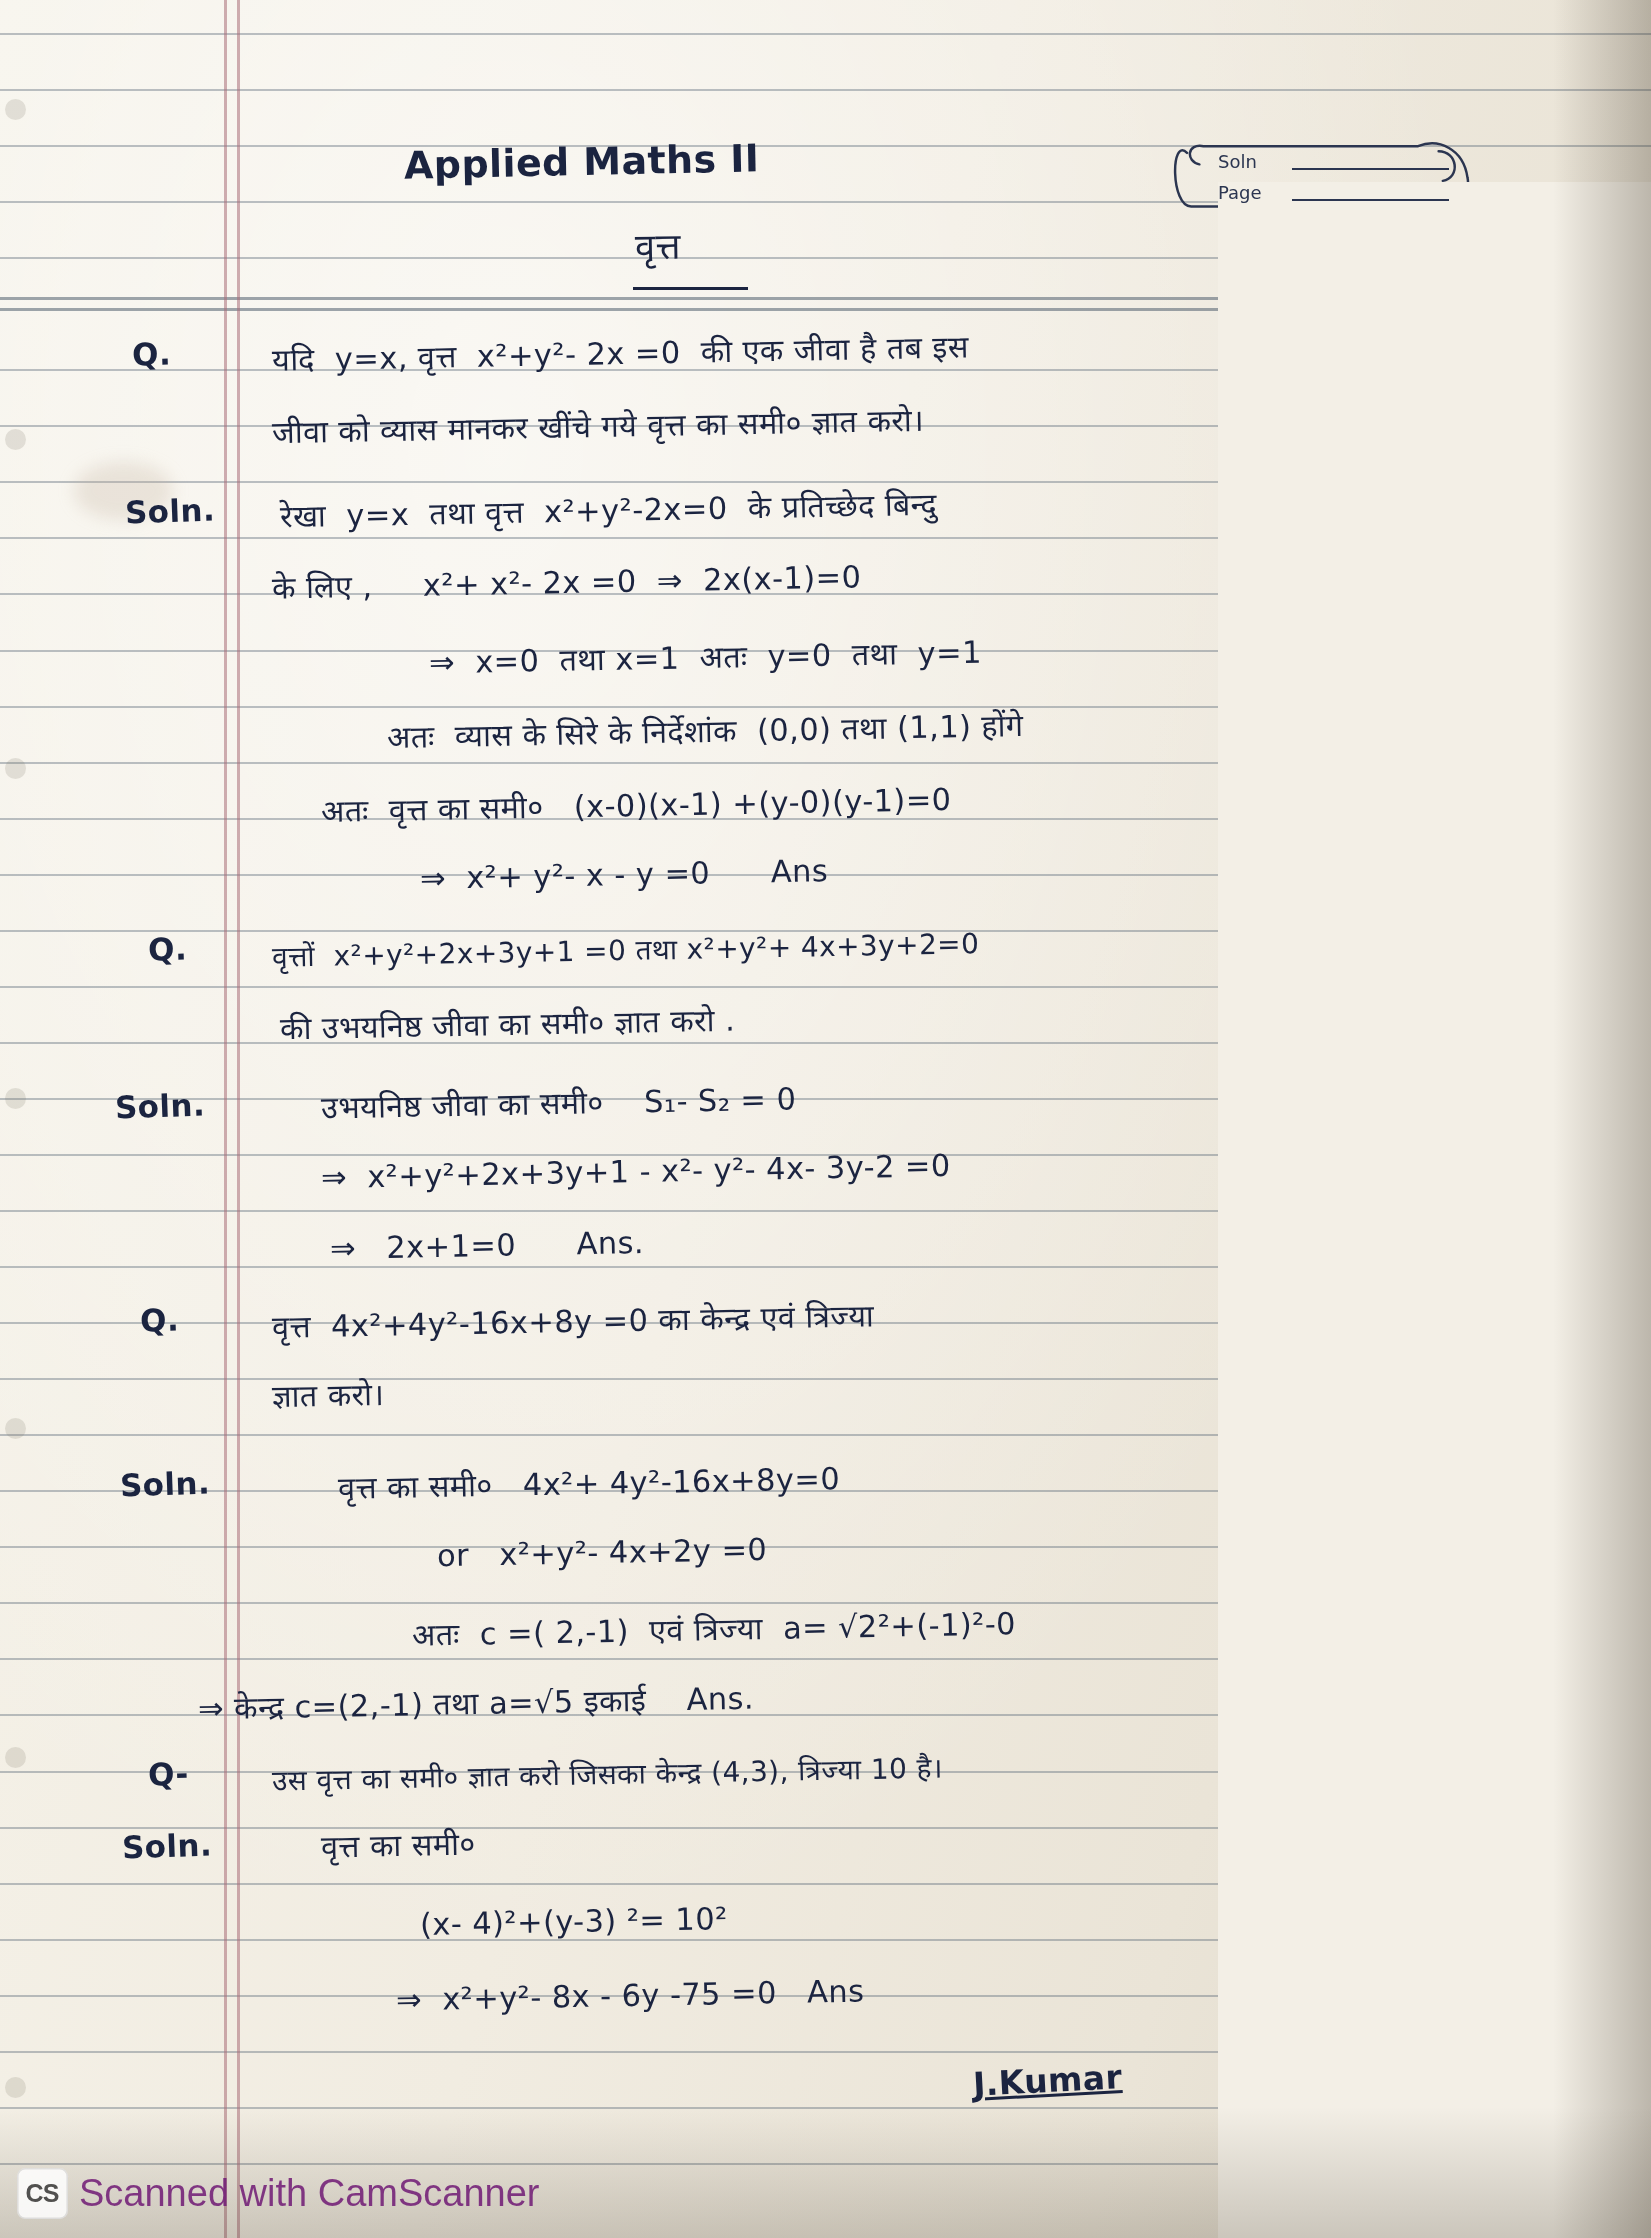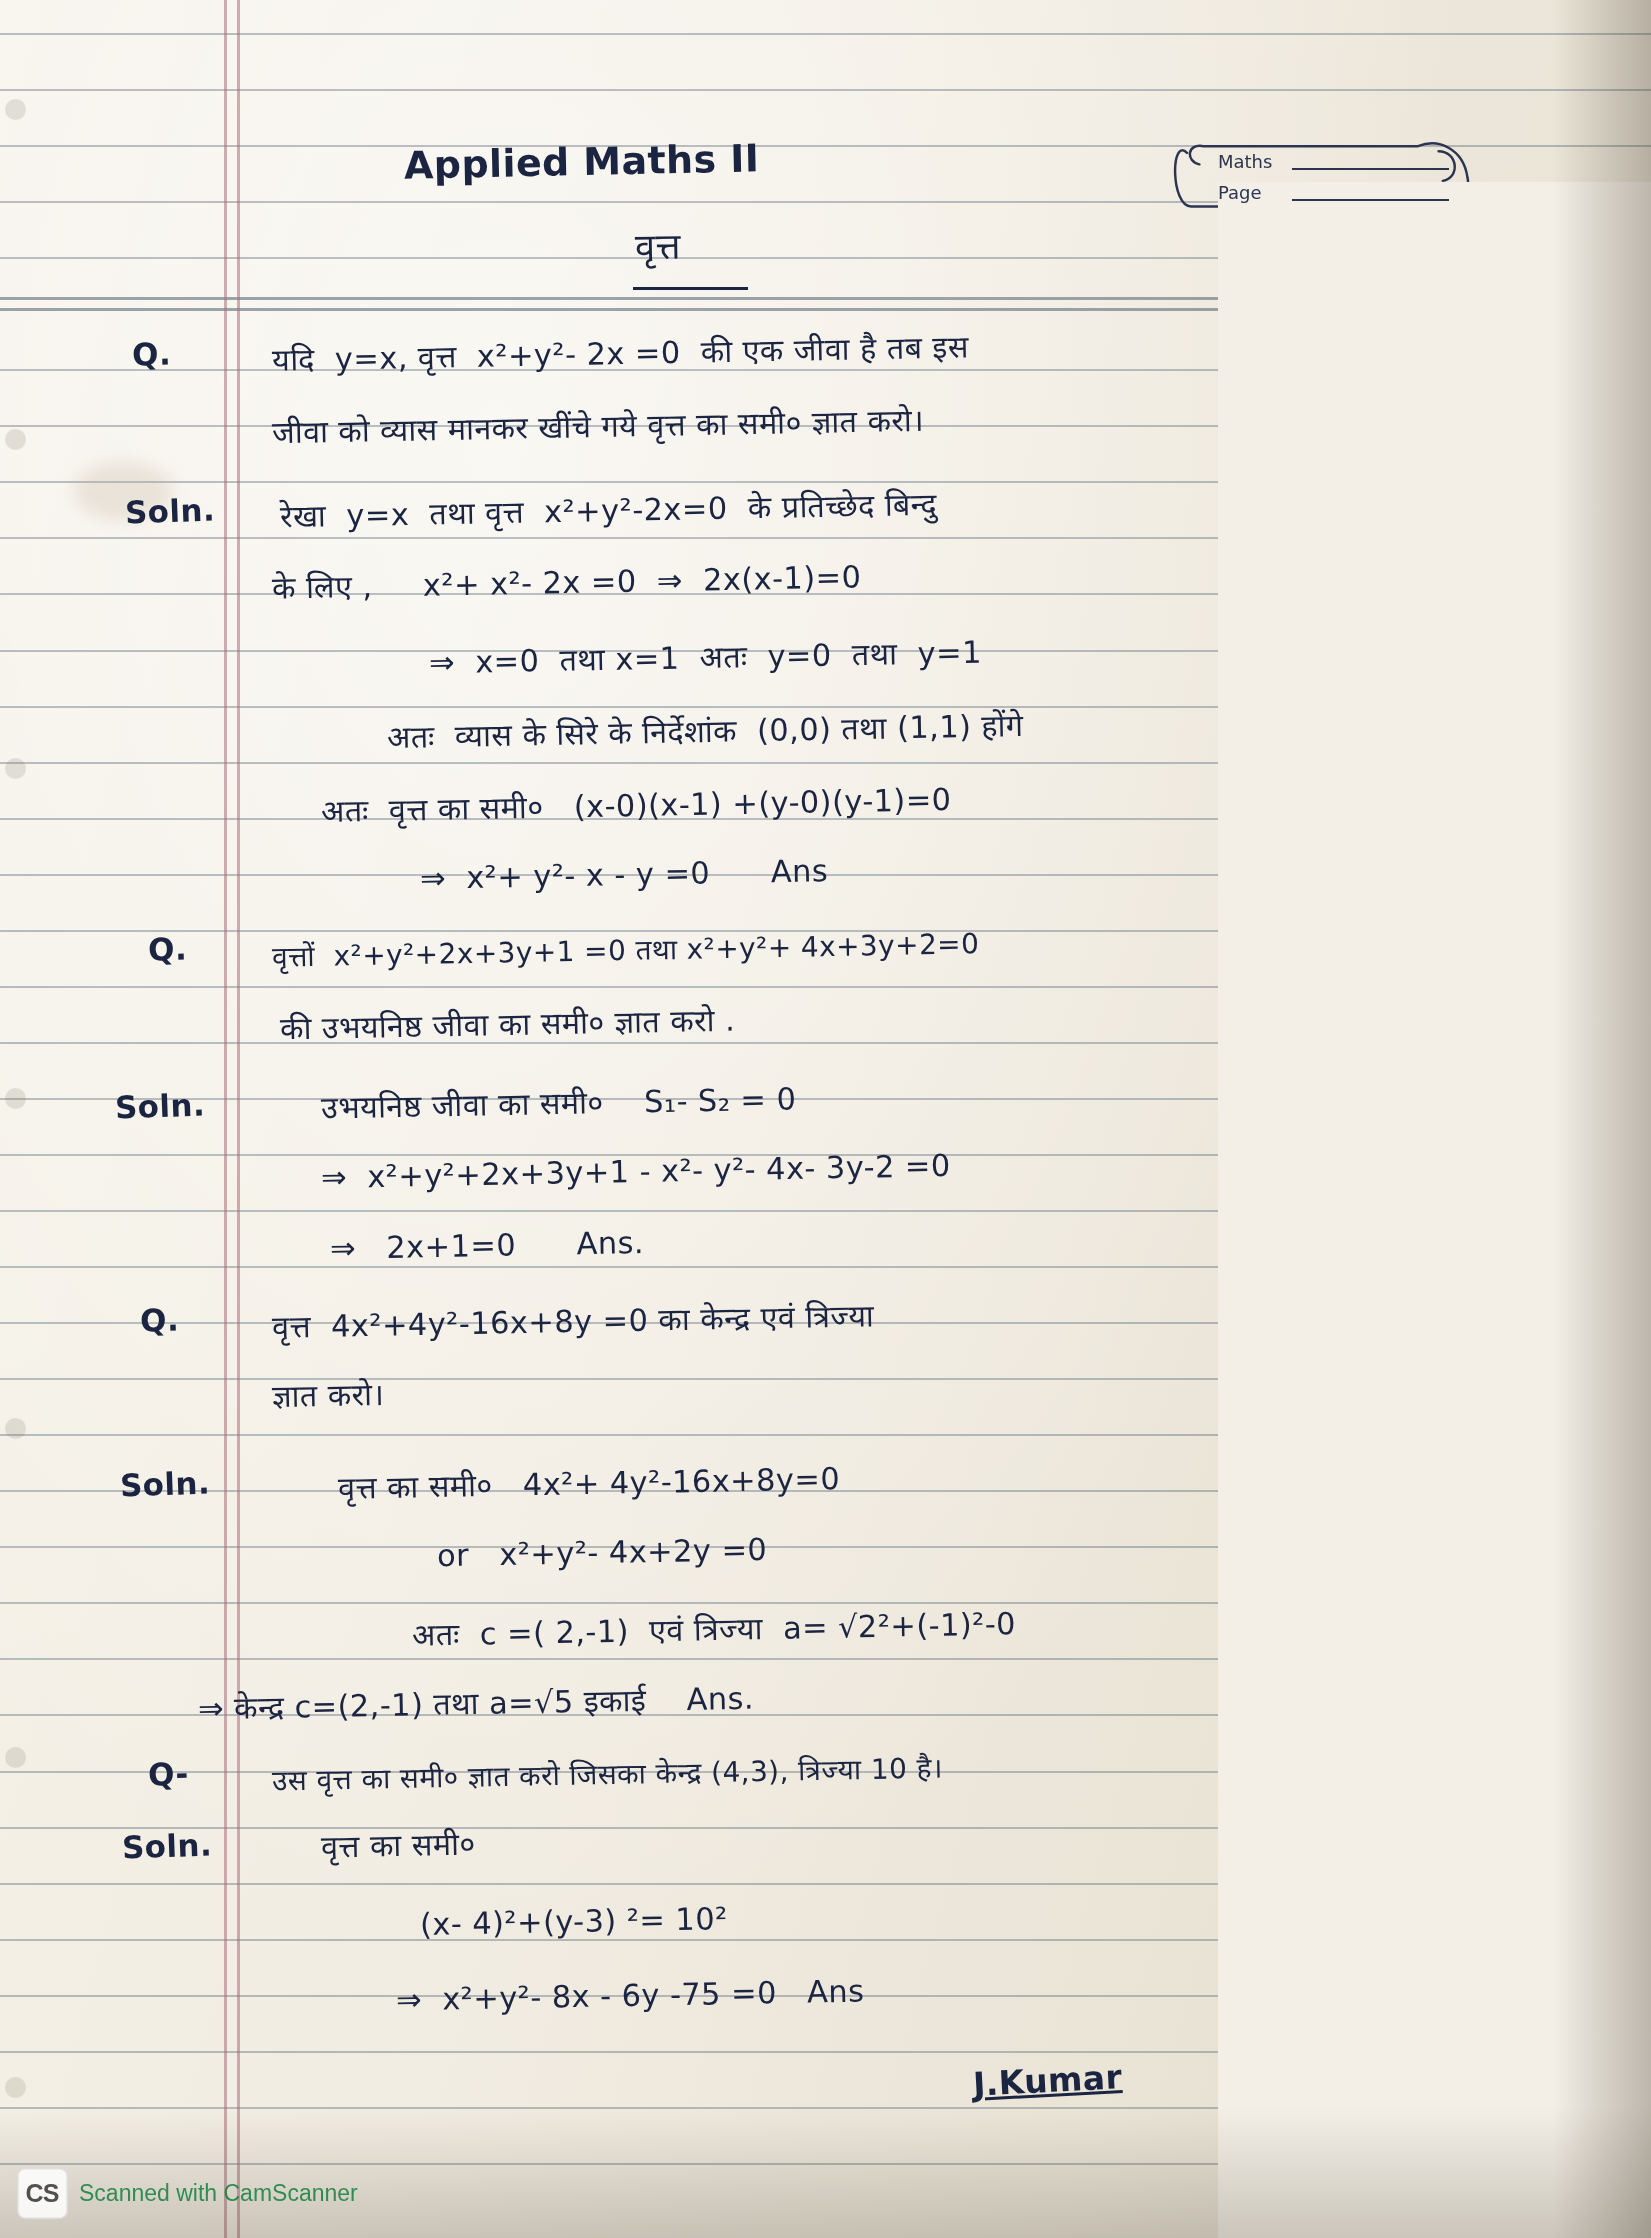--- a/index.html
+++ b/index.html
@@ -151,22 +151,22 @@
     display: flex;
     align-items: center;
     justify-content: center;
     font-size: 25px;
     font-weight: 700;
     letter-spacing: -0.8px;
     font-family: "Liberation Sans", sans-serif;
     box-shadow: 0 0 0 1.6px rgba(0,0,0,0.12) inset;
   }
   .cs-text {
-    font-size: 23px;
-    color: #15803d;
+    font-size: 38px;
+    color: #701a75;
     font-family: "Liberation Sans", sans-serif;
   }
   
   .punch {
     position: absolute;
     left: 5px;
     width: 21.4px;
     height: 21.4px;
     border-radius: 50%;
     background: rgba(120,115,100,0.18);
@@ -288,21 +288,21 @@
     <div class="hw line" style="left:396px; top:1978px;">⇒  x²+y²- 8x - 6y -75 =0   Ans</div>
 
     <div class="hw sign" style="left:973px; top:2061px;">J.Kumar</div>
   </div>
 
   <div class="stamp">
     <svg width="330" height="95" viewBox="0 0 400 115" fill="none">
       <path d="M40 30 C 20 10, 20 95, 45 95 L 330 95 C 360 100, 385 85, 380 60 C 375 25, 345 12, 320 22 L 60 22 C 40 18, 38 40, 55 44" stroke="#2b3550" stroke-width="3" fill="none" stroke-linecap="round"></path>
       <path d="M345 28 C 368 28, 372 60, 350 64" stroke="#2b3550" stroke-width="3" fill="none" stroke-linecap="round"></path>
     </svg>
-    <div class="stxt date">Maths</div>
+    <div class="stxt date">Soln</div>
     <div class="stxt page">Page</div>
     <div class="sline d"></div>
     <div class="sline p"></div>
   </div>
 
   <div class="edge-shadow-right"></div>
   <div class="edge-shadow-bottom"></div>
 
   <div class="watermark">
     <div class="cs-badge">CS</div>

